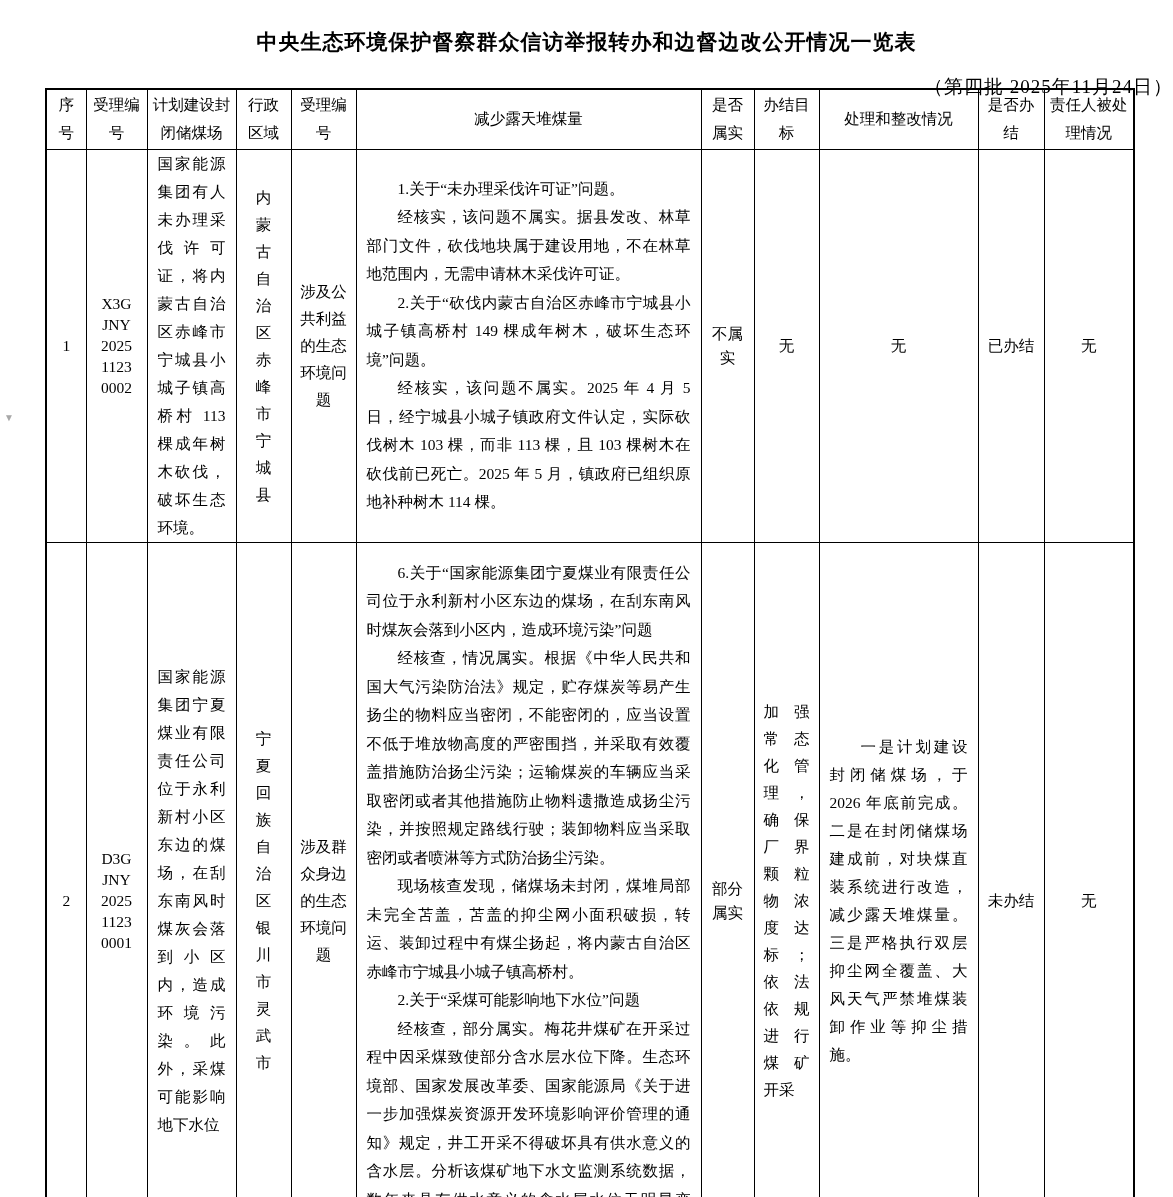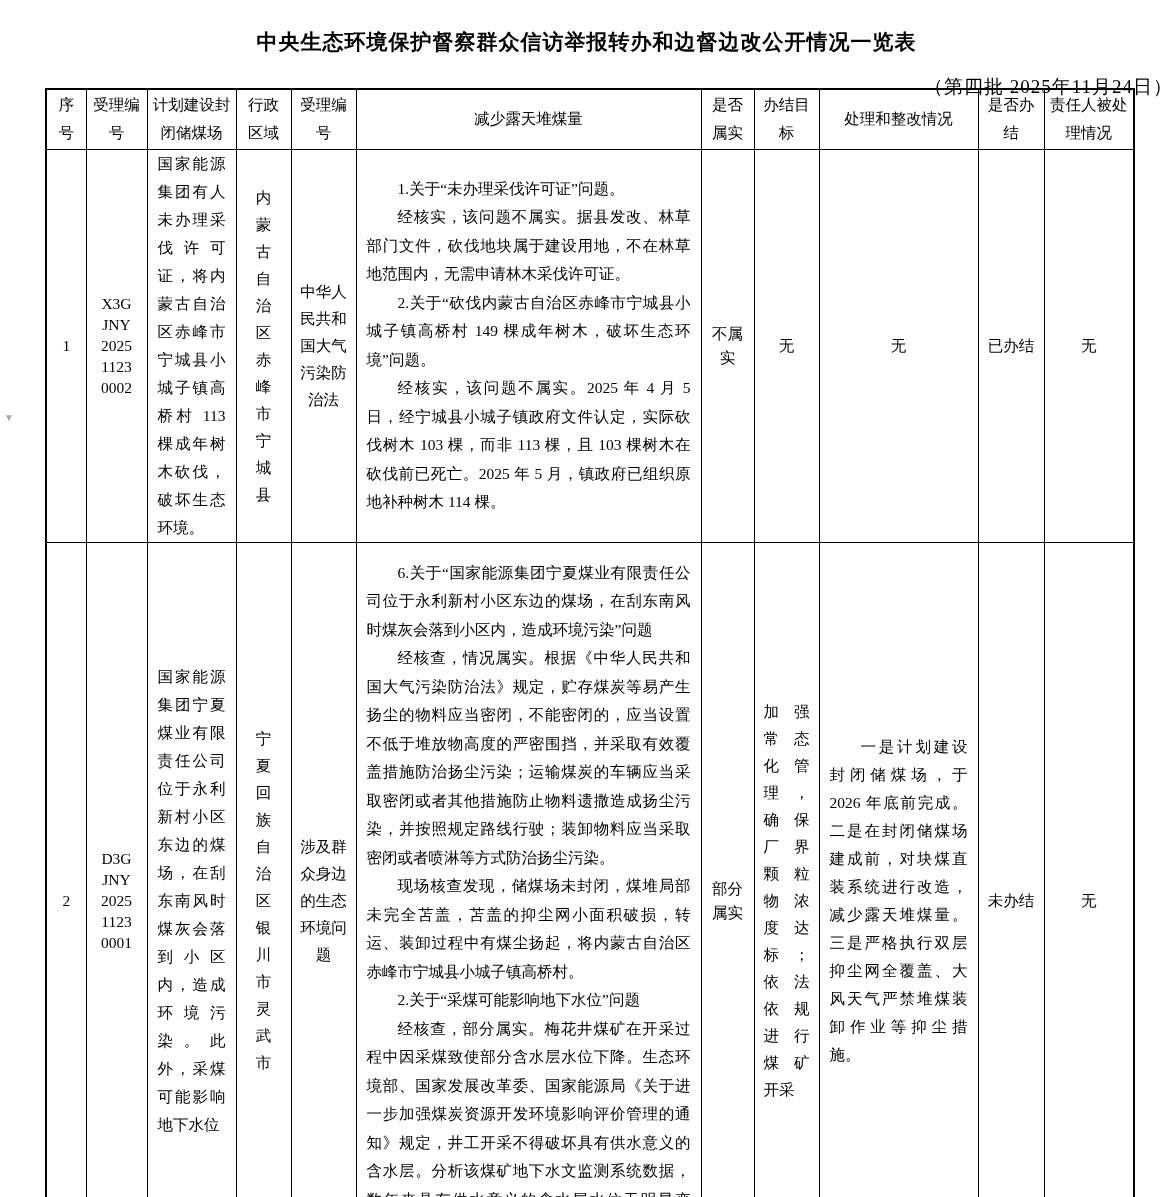--- a/index.html
+++ b/index.html
@@ -102,21 +102,21 @@
         <th>是否办结</th>
         <th>责任人被处理情况</th>
       </tr>
     </thead>
     <tbody>
       <tr class="row-1">
         <td class="c-center">1</td>
         <td class="cell-id">X3GJNY202511230002</td>
         <td class="cell-problem">国家能源集团有人未办理采伐许可证，将内蒙古自治区赤峰市宁城县小城子镇高桥村 113 棵成年树木砍伐，破坏生态环境。</td>
         <td class="cell-region">内蒙古自治区赤峰市宁城县</td>
-        <td class="cell-type">中华人民共和国大气污染防治法</td>
+        <td class="cell-type">涉及公共利益的生态环境问题</td>
         <td class="cell-invest">
           <p class="para">1.关于“未办理采伐许可证”问题。</p>
           <p class="para">经核实，该问题不属实。据县发改、林草部门文件，砍伐地块属于建设用地，不在林草地范围内，无需申请林木采伐许可证。</p>
           <p class="para">2.关于“砍伐内蒙古自治区赤峰市宁城县小城子镇高桥村 149 棵成年树木，破坏生态环境”问题。</p>
           <p class="para">经核实，该问题不属实。2025 年 4 月 5 日，经宁城县小城子镇政府文件认定，实际砍伐树木 103 棵，而非 113 棵，且 103 棵树木在砍伐前已死亡。2025 年 5 月，镇政府已组织原地补种树木 114 棵。</p>
         </td>
         <td class="c-center">不属实</td>
         <td class="c-center">无</td>
         <td class="c-center">无</td>
         <td class="c-center">已办结</td>

